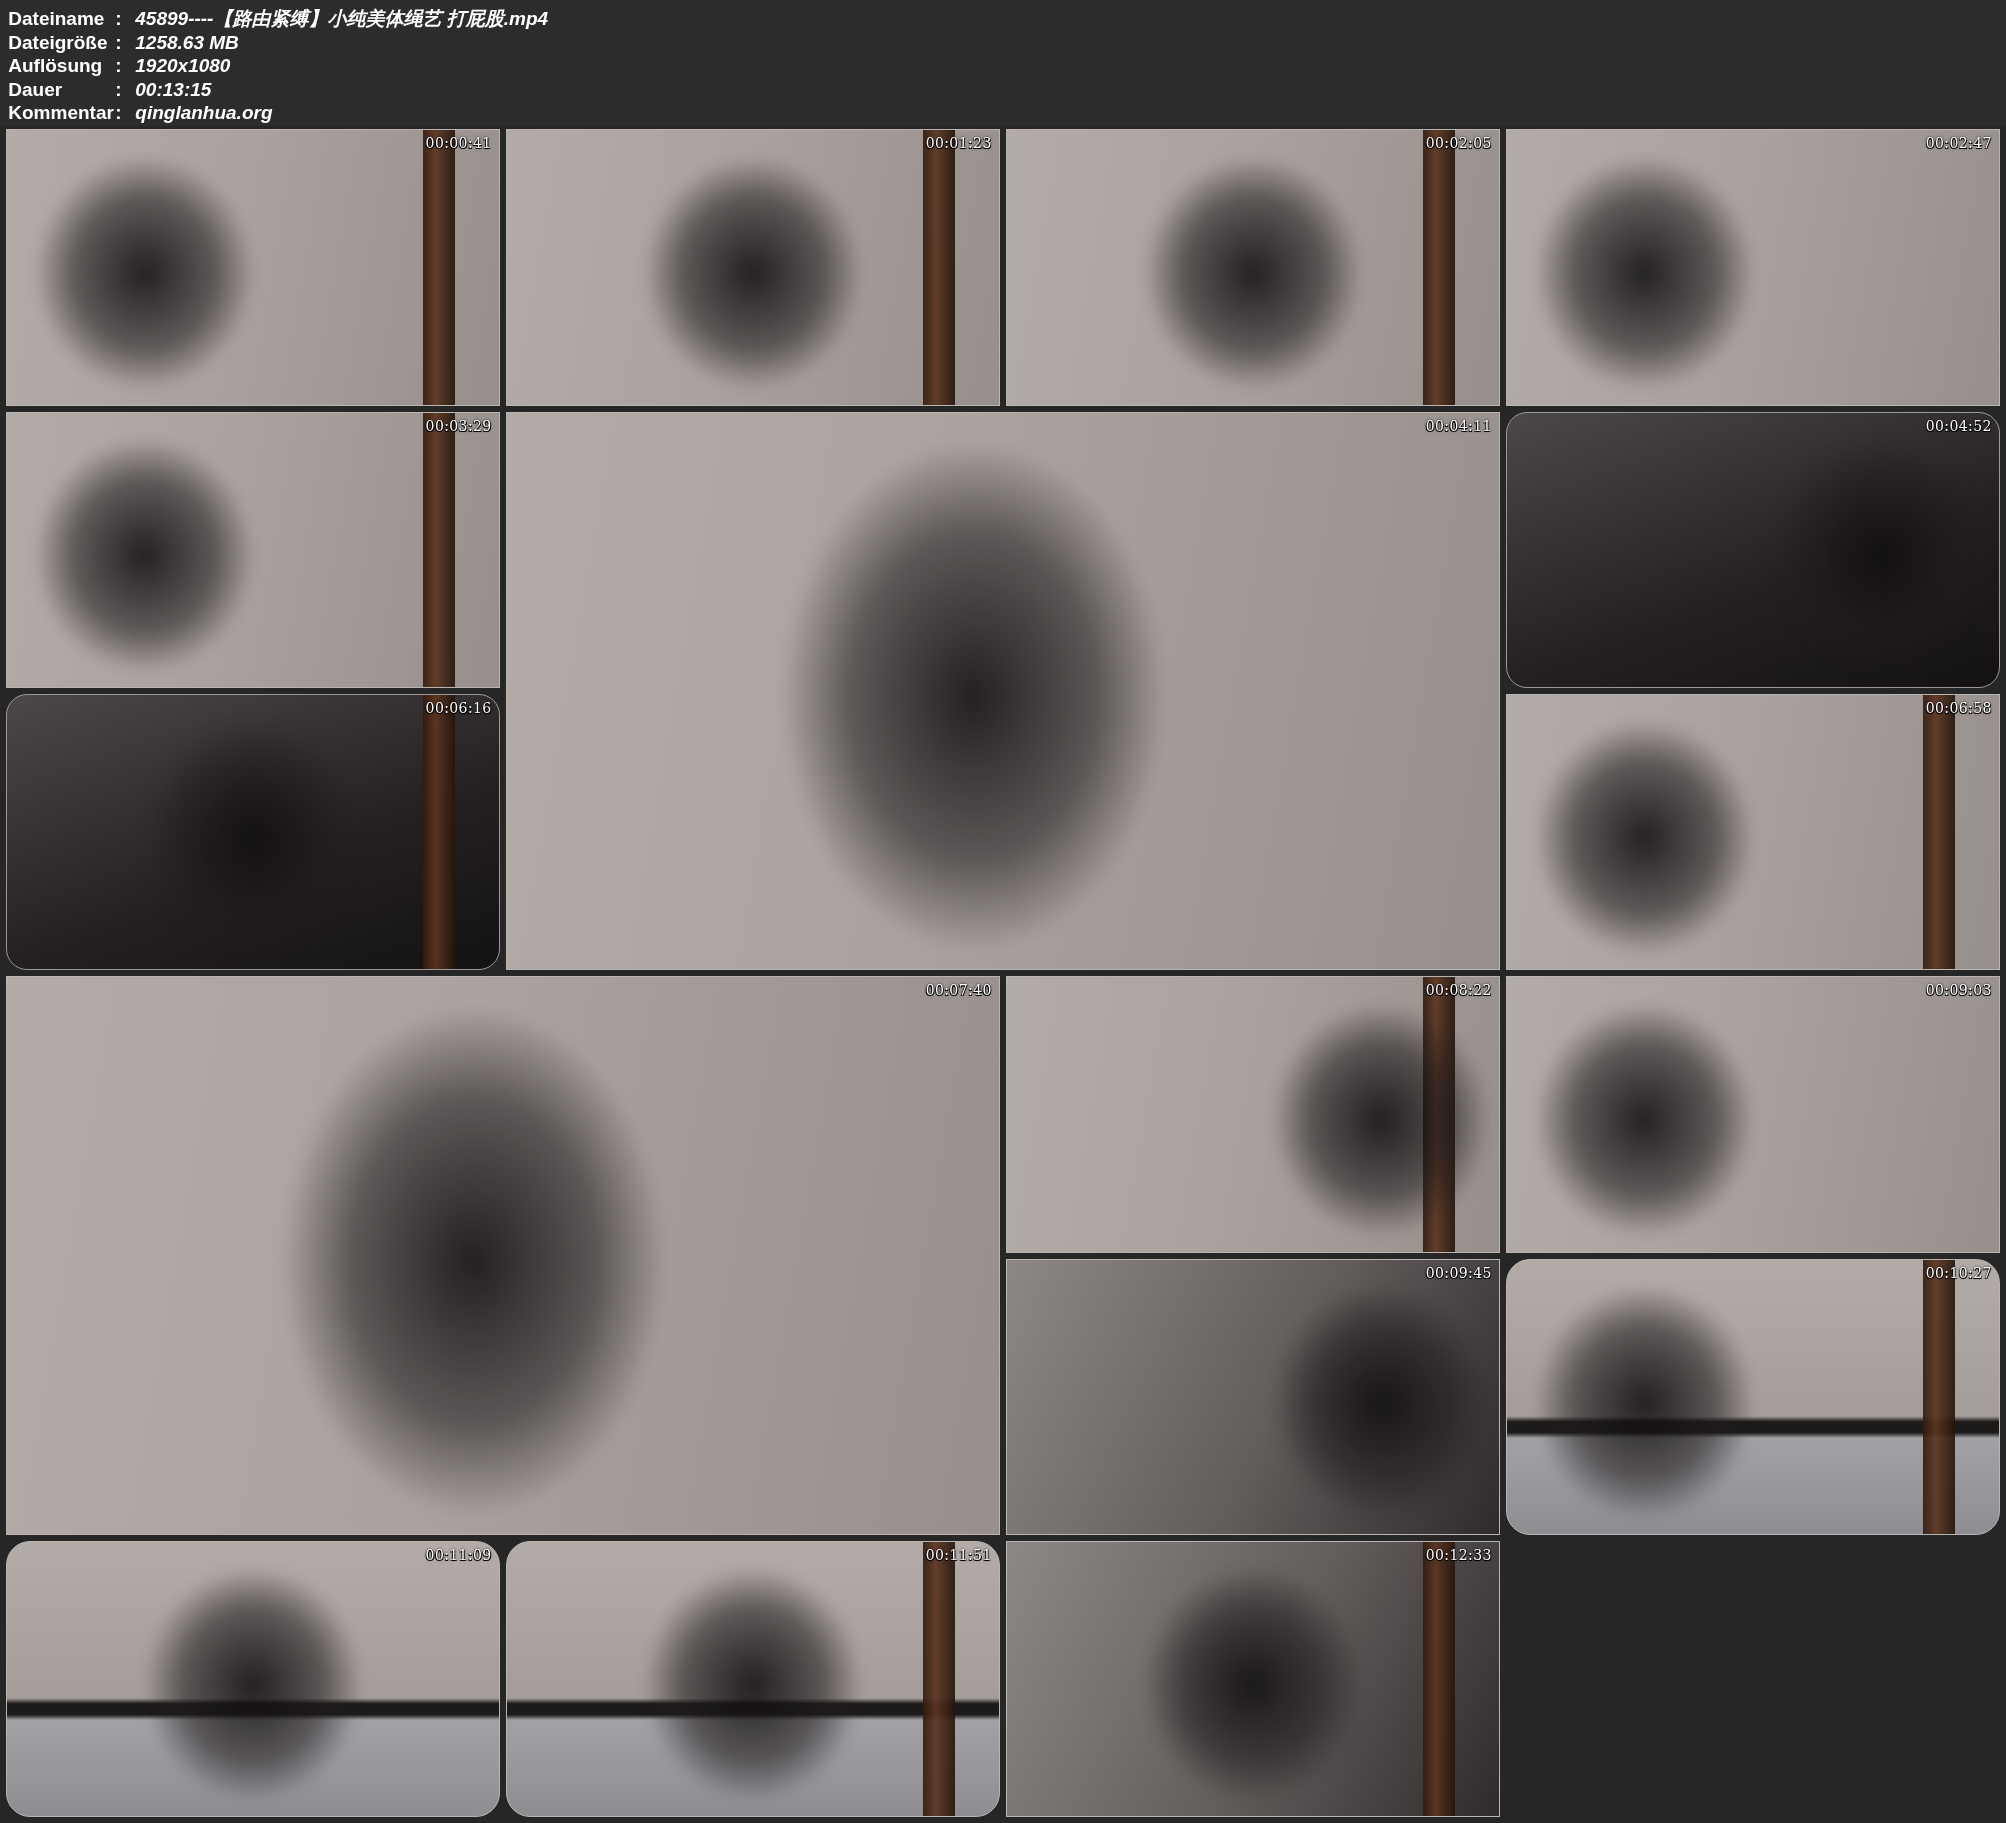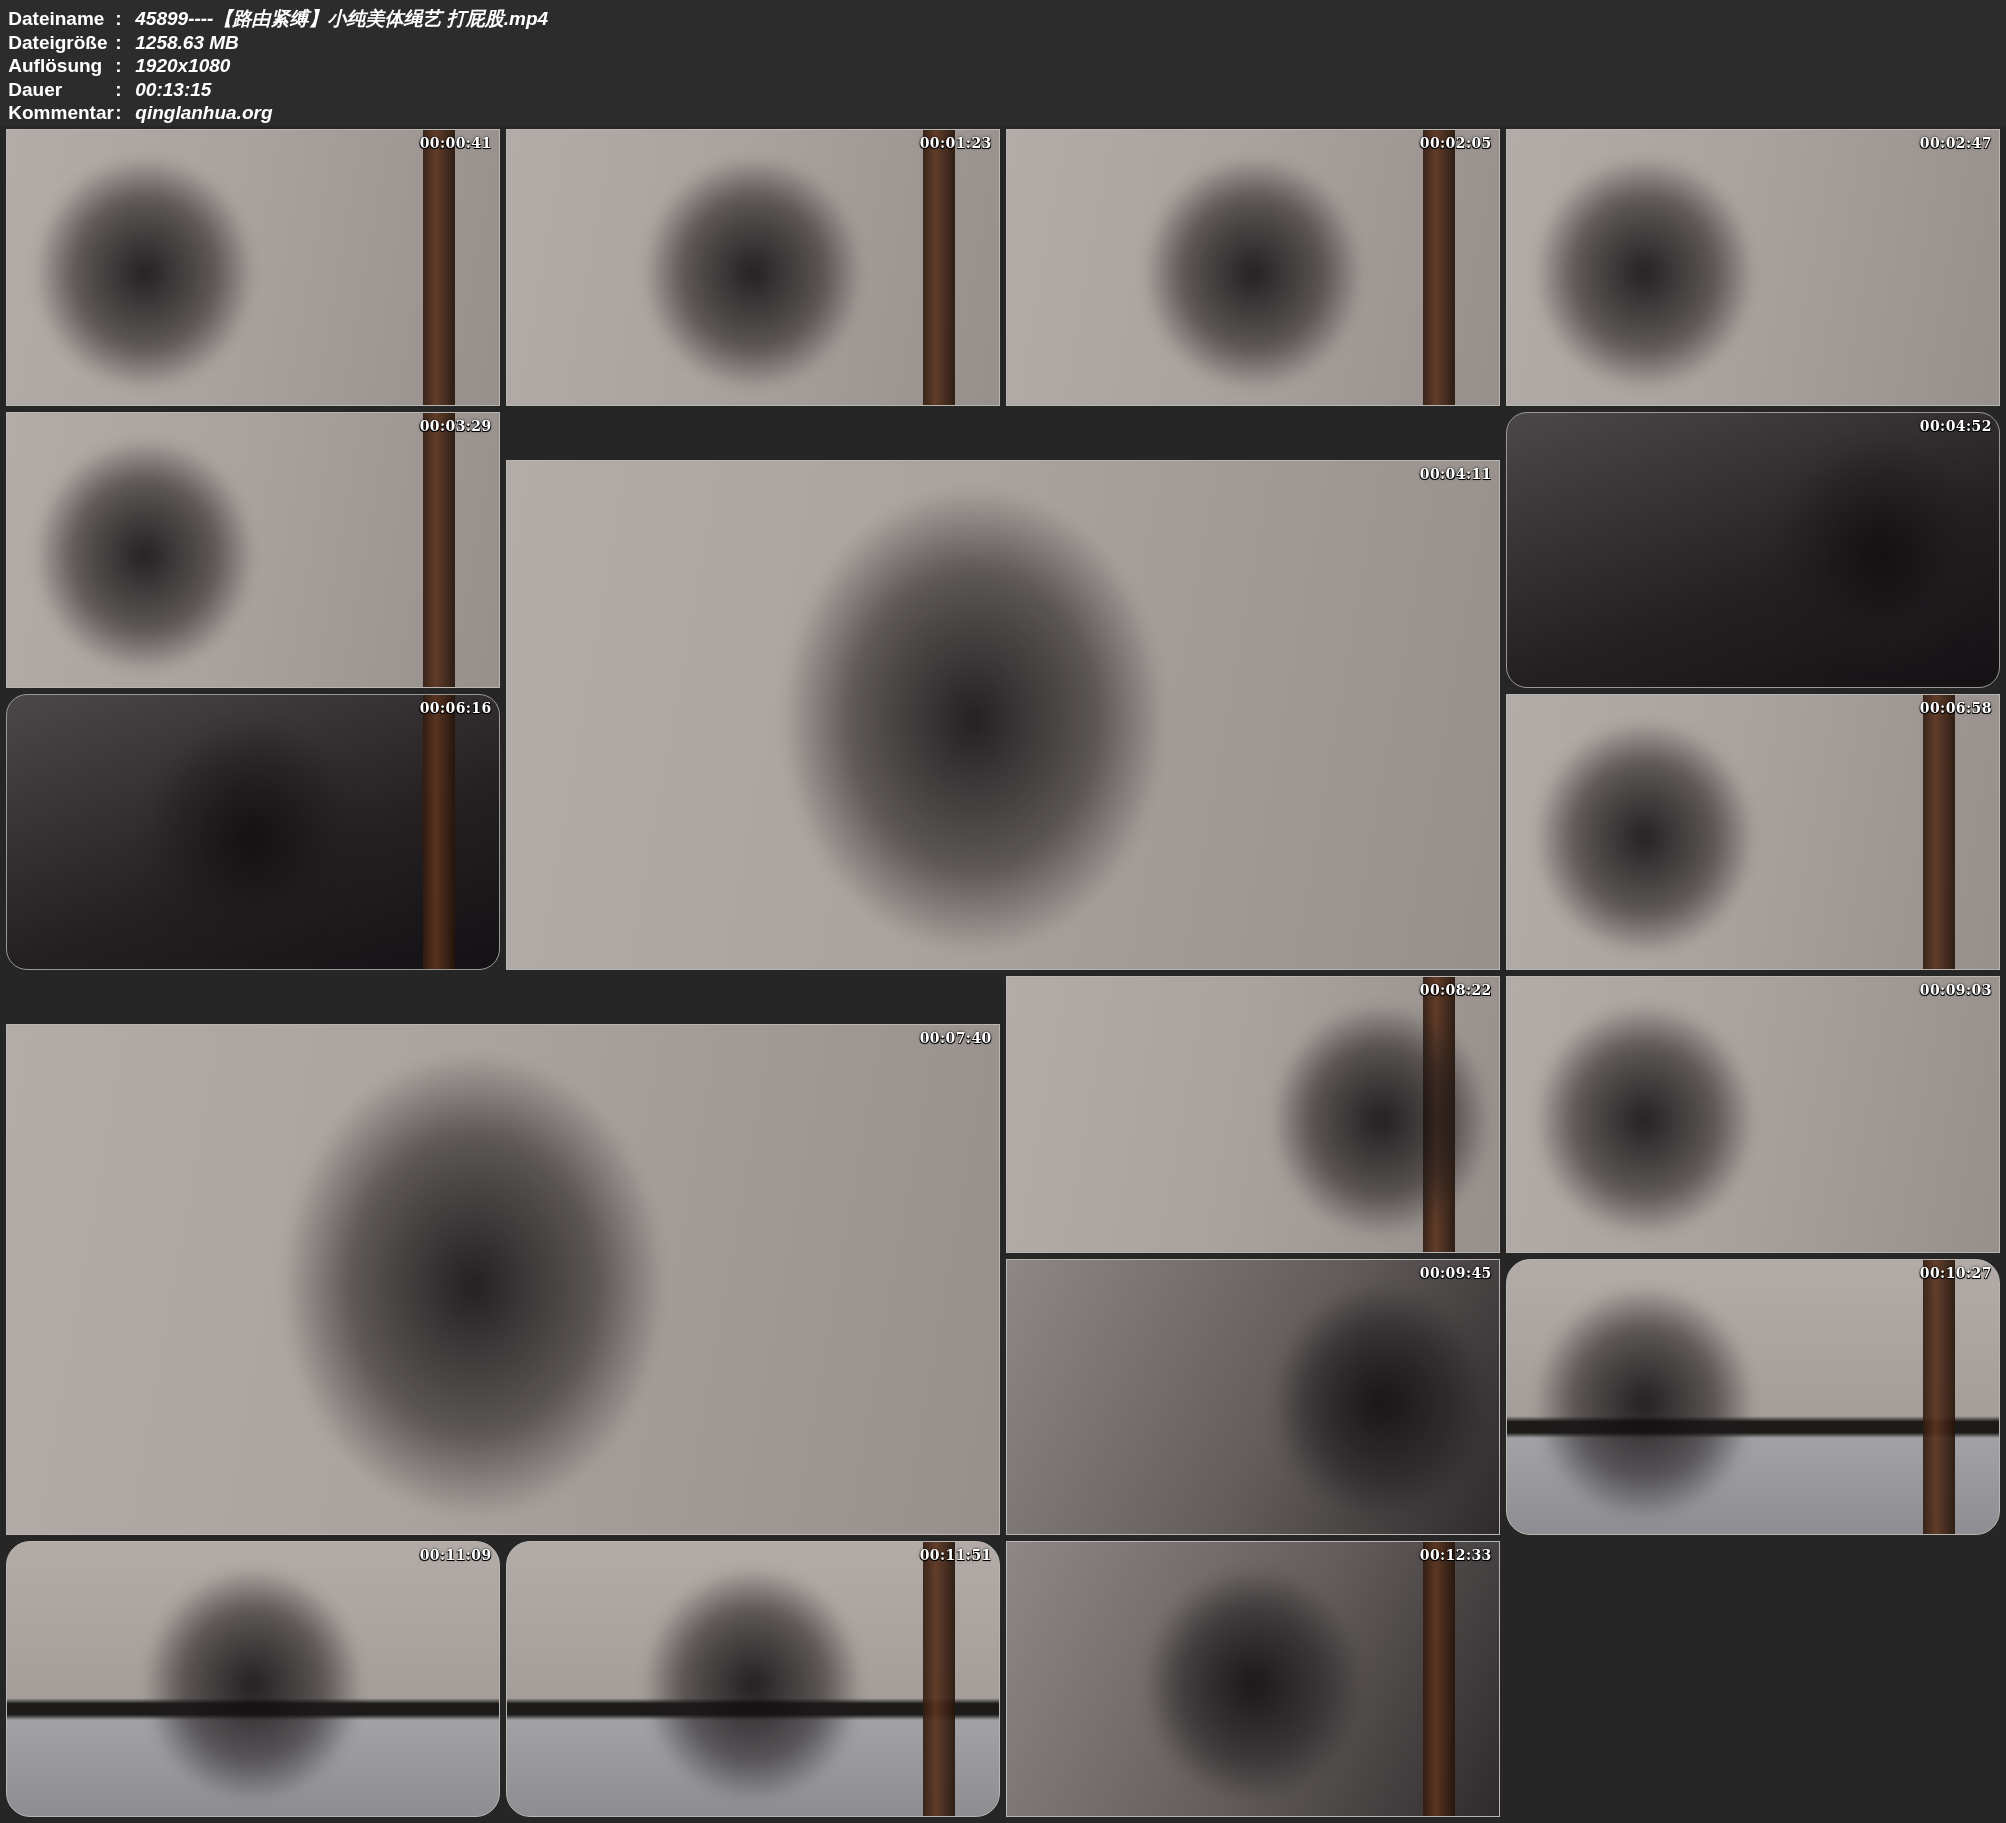--- a/index.html
+++ b/index.html
@@ -22,23 +22,22 @@
     padding:3.3px 5.8px 6.6px 5.8px;
     box-sizing:border-box;
     height:1698px;
     background:#262626;
   }
   .thumb{
     position:relative;
     overflow:hidden;
     border:1.7px solid #b9b5b1;
     background:linear-gradient(100deg,#b2aba7 0%,#a9a29e 45%,#968f8c 100%);
-    font-weight:bold;
   }
-  .thumb.large{grid-row:span 2;grid-column:span 2;margin-top:48px;}
+  .thumb.large{grid-row:span 2;grid-column:span 2;}
   .thumb.dark{
     background:linear-gradient(160deg,#4c4749 0%,#242022 60%,#131114 100%);
     border-color:#9c9895;
     border-radius:21px;
   }
   .thumb.walldark{
     background:linear-gradient(115deg,#8d8785 0%,#625c5b 55%,#2f2b2c 100%);
   }
   .thumb.floor{
     background:linear-gradient(180deg,#b2aba7 0%,#a49d99 57%,#1d1b1a 59%,#1d1b1a 63%,#a2a1a5 65%,#8e8d91 100%);

